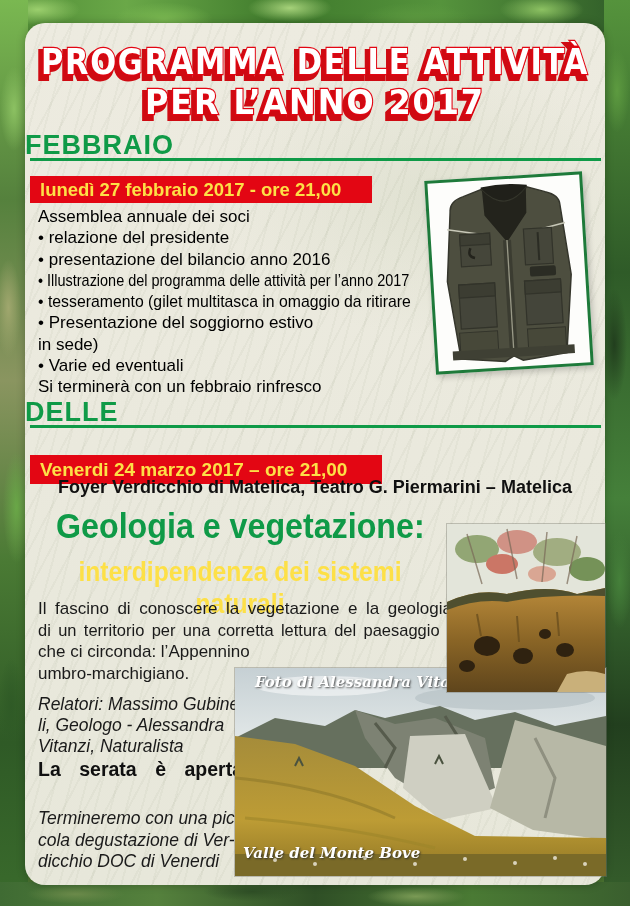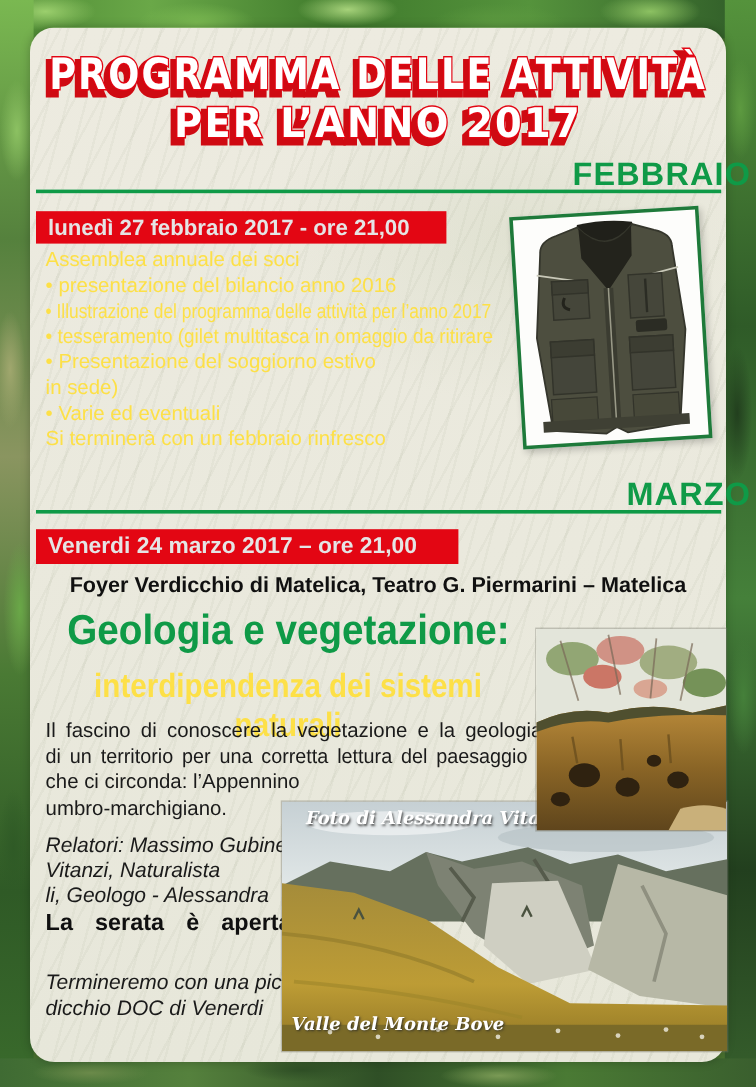--- a/index.html
+++ b/index.html
@@ -49,28 +49,28 @@
   .abs{position:absolute;z-index:3;}
 
   
   #title-svg{position:absolute;left:25px;top:30px;z-index:3;}
   .title-shadow{fill:#cf0a12;stroke:#cf0a12;stroke-width:6px;
     font-family:"DejaVu Sans",sans-serif;font-weight:bold;letter-spacing:2px;}
   .title-front{fill:#ffffff;stroke:#e30613;stroke-width:2.4px;paint-order:stroke;
     font-family:"DejaVu Sans",sans-serif;font-weight:bold;letter-spacing:2px;}
 
   
-  .month-head{left:25px;width:580px;text-align:right;font-size:27px;font-weight:800;
-    color:#0f9a47;letter-spacing:1px;padding-left:21px;}
+  .month-head{left:25px;width:580px;text-align:left;font-size:27px;font-weight:800;
+    color:#0f9a47;letter-spacing:1px;}
   .green-rule{left:30px;width:571px;height:3px;background:#0f9a47;}
-  .red-banner{left:30px;background:#e30613;color:#e5e5e5;font-weight:bold;
+  .red-banner{left:30px;background:#e30613;color:#fde047;font-weight:bold;
     font-size:18.5px;padding-left:10px;box-sizing:border-box;}
 
   
-  .body-lines{color:#fde047;font-size:17px;line-height:21.3px;}
+  .body-lines{color:#000000;font-size:17px;line-height:21.3px;}
   .body-lines div{white-space:nowrap;}
   .sc85{transform:scaleX(.85);transform-origin:left center;}
   .sc93{transform:scaleX(.93);transform-origin:left center;}
   .sc97{transform:scaleX(.97);transform-origin:left center;}
   .just{text-align:justify;text-align-last:justify;}
 
   #venue-line{left:25px;width:580px;text-align:center;font-weight:bold;
     font-size:18px;color:#101010;}
   #talk-title{left:30px;width:420px;text-align:center;color:#0f9a47;
     font-size:35px;font-weight:bold;}
@@ -123,20 +123,21 @@
     <text class="title-shadow" x="287" y="88" font-size="34" text-anchor="middle" textLength="340" lengthAdjust="spacingAndGlyphs">PER L’ANNO 2017</text>
     <text class="title-front" x="290" y="84" font-size="34" text-anchor="middle" textLength="340" lengthAdjust="spacingAndGlyphs">PER L’ANNO 2017</text>
   </svg>
 
   <div class="abs month-head" style="top:130px">FEBBRAIO</div>
   <div class="abs green-rule" style="top:158px"></div>
   <div class="abs red-banner" style="top:176px;width:342px;height:27px;line-height:27px">lunedì 27 febbraio 2017 - ore 21,00</div>
 
   <div class="abs body-lines" style="left:38px;top:206px;width:420px">
     <div>Assemblea annuale dei soci</div>
+    <div>• relazione del presidente</div>
     <div>• presentazione del bilancio anno 2016</div>
     <div class="sc85">• Illustrazione del programma delle attività per l’anno 2017</div>
     <div class="sc93">• tesseramento (gilet multitasca in omaggio da ritirare</div>
     <div>• Presentazione del soggiorno estivo</div>
     <div>in sede)</div>
     <div>• Varie ed eventuali</div>
     <div>Si terminerà con un febbraio rinfresco</div>
   </div>
 
   <div class="abs" id="vest-frame">
@@ -157,52 +158,53 @@
       <rect x="24" y="102" width="36" height="13" fill="#3c3d32" stroke="#32332a" stroke-width="1.2"></rect>
       <rect x="90" y="102" width="36" height="44" fill="#44453a" stroke="#32332a" stroke-width="1.2"></rect>
       <rect x="90" y="102" width="36" height="13" fill="#3c3d32" stroke="#32332a" stroke-width="1.2"></rect>
       <rect x="96" y="88" width="26" height="10" rx="2" fill="#2b2c24"></rect>
       <rect x="22" y="150" width="38" height="22" fill="#474839" stroke="#32332a" stroke-width="1"></rect>
       <rect x="90" y="150" width="38" height="22" fill="#474839" stroke="#32332a" stroke-width="1"></rect>
       <rect x="14" y="168" width="122" height="9" fill="#3f4034"></rect>
     </svg>
   </div>
 
-  <div class="abs month-head" style="top:397px">MARZO</div>
+  <div class="abs month-head" style="top:397px">DELLE</div>
   <div class="abs green-rule" style="top:425px"></div>
-  <div class="abs red-banner" style="top:441px;width:352px;height:29px;line-height:29px;font-size:19px">Venerdi 24 marzo 2017 – ore 21,00</div>
+  <div class="abs red-banner" style="top:455px;width:352px;height:29px;line-height:29px;font-size:19px">Venerdi 24 marzo 2017 – ore 21,00</div>
 
   <div class="abs" id="venue-line" style="top:477px">Foyer Verdicchio di Matelica, Teatro G. Piermarini – Matelica</div>
 
   <div class="abs" id="talk-title" style="top:506px">
     <span>Geologia e vegetazione:</span>
   </div>
   <div class="abs" id="talk-subtitle" style="top:556px">
     <span>interdipendenza dei sistemi naturali</span>
   </div>
 
   <div class="abs" id="intro-par" style="top:598px">
     <div class="just">Il fascino di conoscere la vegetazione e la geologia</div>
     <div class="just sc97">di un territorio per una corretta lettura del paesaggio</div>
     <div>che ci circonda: l’Appennino</div>
     <div>umbro-marchigiano.</div>
   </div>
 
   <div class="abs" id="speakers" style="top:694px">
     <div>Relatori: Massimo Gubinel-</div>
+    <div>li, Geologo - Alessandra</div>
     <div>Vitanzi, Naturalista</div>
-    <div>li, Geologo - Alessandra</div>
   </div>
 
   <div class="abs" id="open-note" style="top:757px">
     <div class="just">La serata è aperta</div>
   </div>
 
   <div class="abs" id="closing-note" style="top:808px">
     <div>Termineremo con una pic-</div>
+    <div>cola degustazione di Ver-</div>
     <div>dicchio DOC di Venerdi</div>
   </div>
 
   <div class="abs" id="mountain-photo">
     <svg width="371" height="208" viewBox="0 0 371 208">
       <defs>
         <linearGradient id="skyg" x1="0" y1="0" x2="0" y2="1">
           <stop offset="0" stop-color="#c6d0d4"></stop>
             <stop offset="1" stop-color="#e8edec"></stop>
         </linearGradient>

